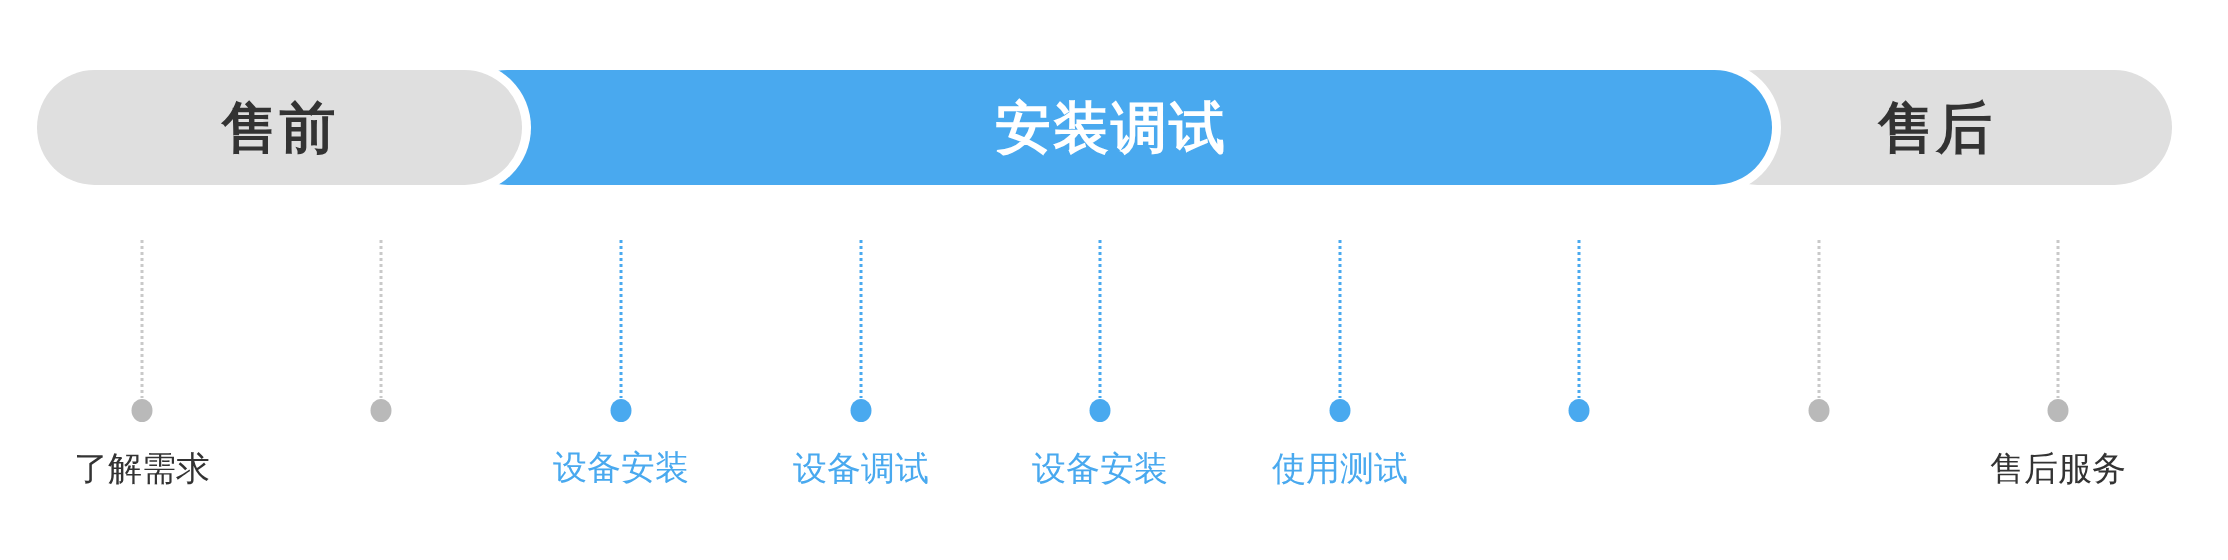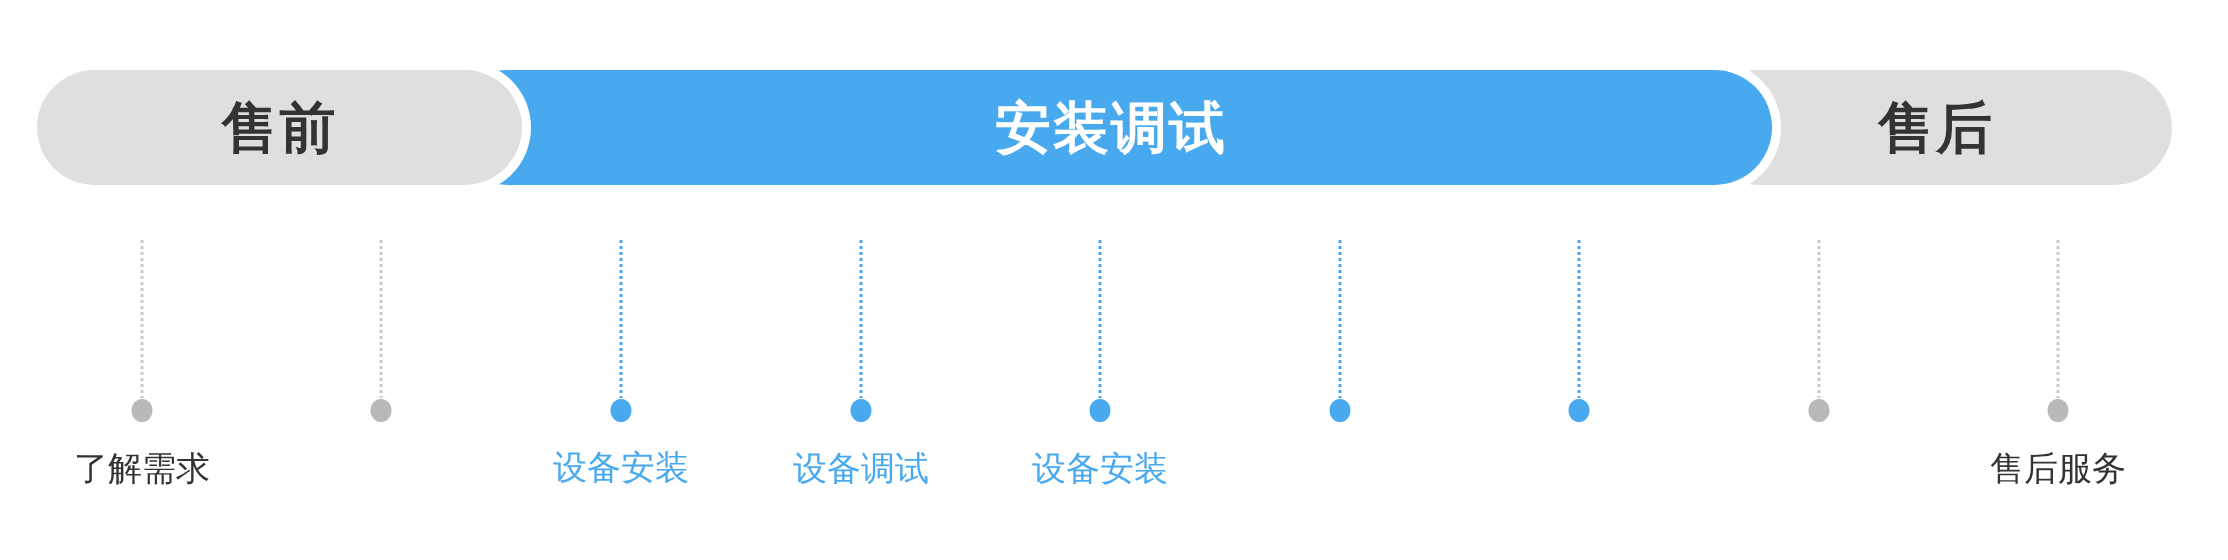--- a/index.html
+++ b/index.html
@@ -103,20 +103,21 @@
       <div class="step-label">设备调试</div>
     </div>
     <div class="step active">
       <div class="connector"></div>
       <div class="dot"></div>
       <div class="step-label">设备安装</div>
     </div>
     <div class="step active">
       <div class="connector"></div>
       <div class="dot"></div>
+      <div class="step-label">使用测试</div>
     </div>
     <div class="step active">
       <div class="connector"></div>
       <div class="dot"></div>
     </div>
     <div class="step">
       <div class="connector"></div>
       <div class="dot"></div>
     </div>
     <div class="step">

